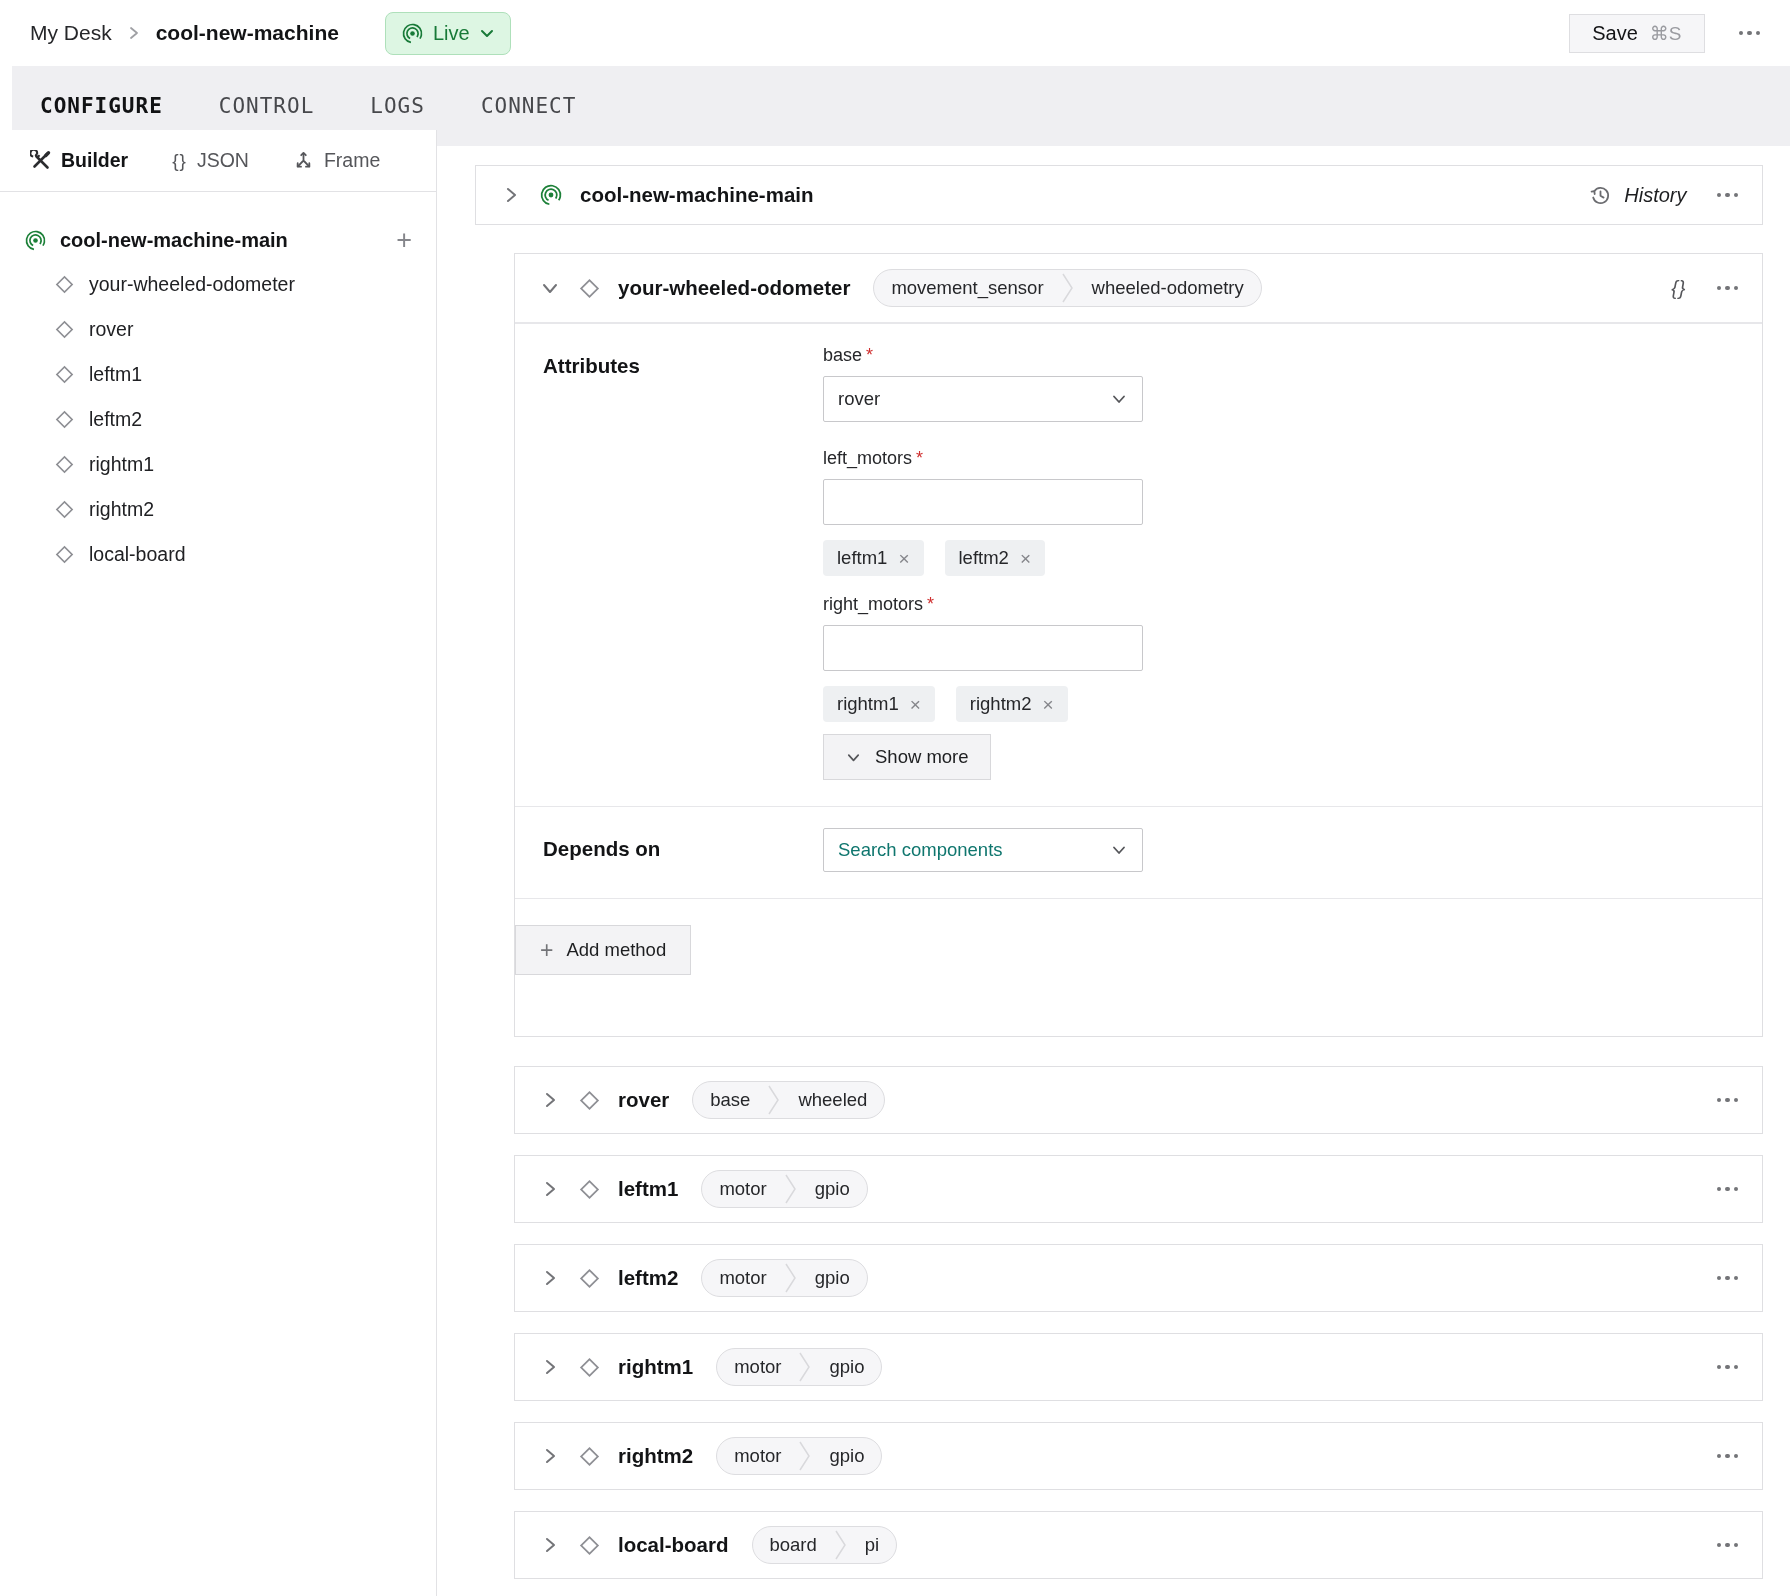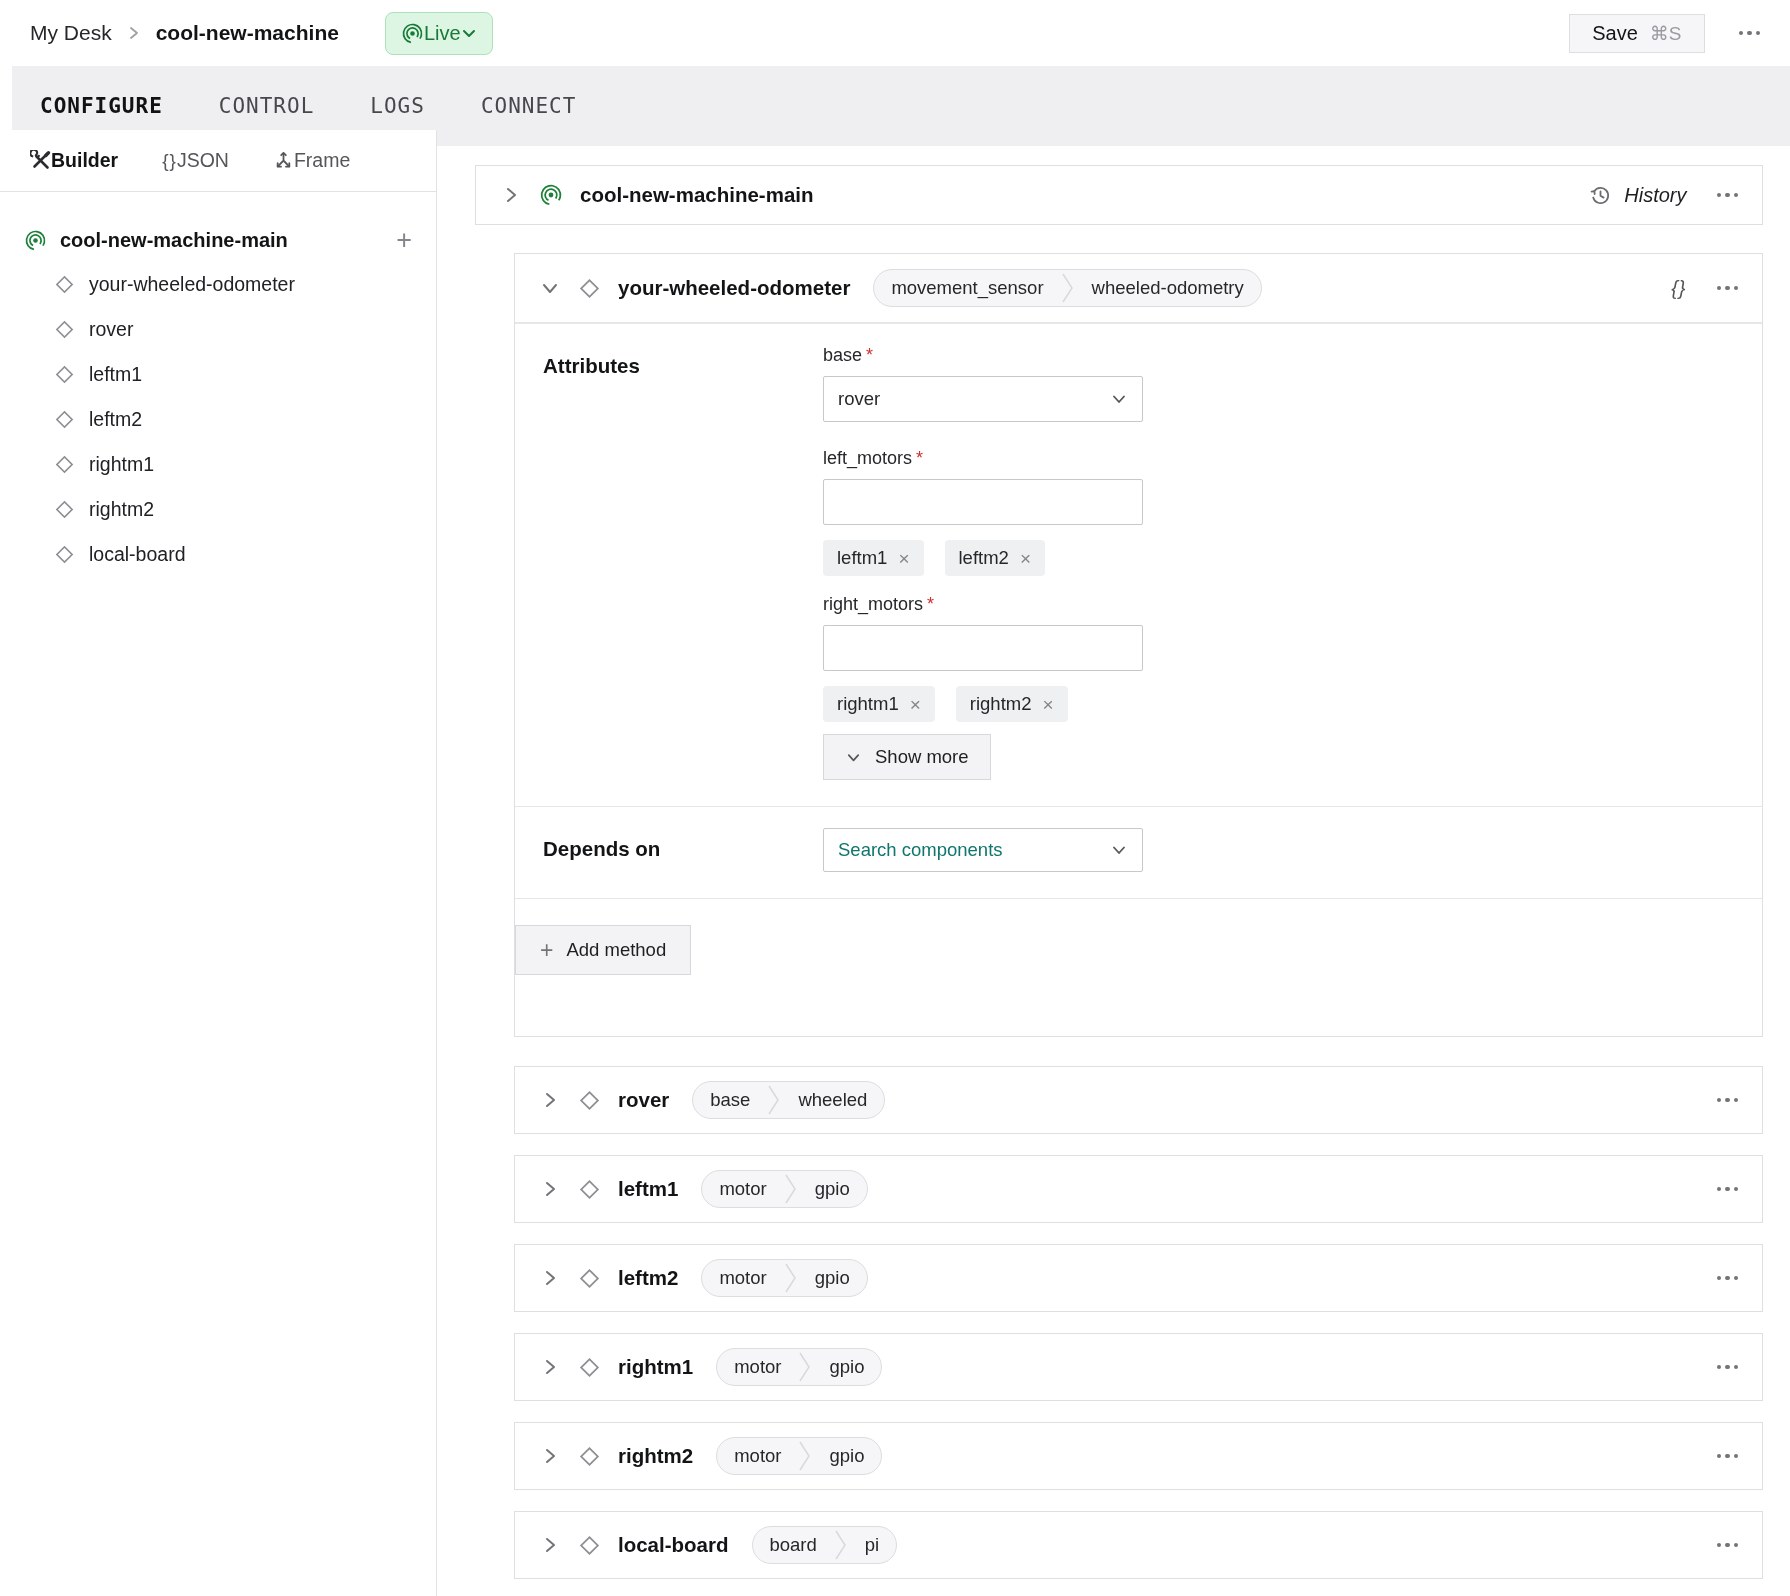--- a/index.html
+++ b/index.html
@@ -3,40 +3,40 @@
 <meta charset="utf-8">
 <style>
   * { margin:0; padding:0; box-sizing:border-box; }
   html,body { width:1790px; height:1596px; background:#ffffff; font-family:"Liberation Sans", sans-serif; color:#1d1e20; overflow:hidden; }
 
   
   .topbar { position:absolute; left:0; top:0; width:1790px; height:66px; background:#fff; display:flex; align-items:center; padding:0 30px; }
   .crumb-root { font-size:21px; color:#26272a; }
   .crumb-sep { margin:0 14px; display:flex; align-items:center; }
   .crumb-cur { font-size:21px; font-weight:bold; color:#131416; }
-  .live-badge { margin-left:46px; display:inline-flex; align-items:center; gap:0; background:#ddf6e3; border:1px solid #aee0ba; border-radius:8px; padding:9px 15px; cursor:pointer; }
+  .live-badge { margin-left:46px; display:inline-flex; align-items:center; gap:9px; background:#ddf6e3; border:1px solid #aee0ba; border-radius:8px; padding:9px 15px; cursor:pointer; }
   .live-label { font-size:20px; color:#187a38; }
   .topbar-right { margin-left:auto; display:flex; align-items:center; gap:34px; }
   .save-btn { display:inline-flex; align-items:center; gap:12px; background:#f6f6f8; border:1px solid #dedee1; padding:7px 22px; font-size:20px; cursor:pointer; }
   .save-label { color:#131416; }
   .save-shortcut { color:#9a9ba0; font-size:19px; }
 
   
   .dots { display:inline-flex; gap:4px; align-items:center; cursor:pointer; }
   .dots i { width:4.5px; height:4.5px; border-radius:50%; background:#737478; display:block; }
 
   
   .tabbar { position:absolute; left:12px; top:66px; width:1790px; height:80px; background:#efeff2; display:flex; align-items:center; padding:0 28px; gap:56px; font-family:"DejaVu Sans Mono", monospace; }
   .nav-tab { font-size:21px; letter-spacing:1px; color:#47484c; cursor:pointer; }
   .nav-tab.active { font-weight:bold; color:#111214; }
 
   
   .sidebar { position:absolute; left:0; top:130px; width:437px; height:1466px; background:#fff; border-right:1px solid #e2e2e5; }
   .viewtabs { height:62px; border-bottom:1px solid #e2e2e5; display:flex; align-items:center; padding:0 30px; gap:44px; }
-  .viewtab { display:inline-flex; align-items:center; cursor:pointer; font-size:19.5px; color:#55565a; }
+  .viewtab { display:inline-flex; align-items:center; gap:10px; cursor:pointer; font-size:19.5px; color:#55565a; }
   .viewtab.active { font-weight:bold; color:#131416; }
   .braces-glyph { font-size:19px; color:#55565a; letter-spacing:1px; }
   .tree { padding:26px 24px 0 24px; }
   .tree-root { display:flex; align-items:center; gap:13px; height:44px; cursor:pointer; }
   .tree-root-label { font-size:20px; font-weight:bold; color:#131416; }
   .tree-plus { margin-left:auto; font-size:27px; font-weight:300; color:#85868b; line-height:20px; cursor:pointer; }
   .tree-item { display:flex; align-items:center; gap:14px; height:45px; padding-left:30px; cursor:pointer; }
   .tree-item-label { font-size:19.5px; color:#202124; }
 
   

